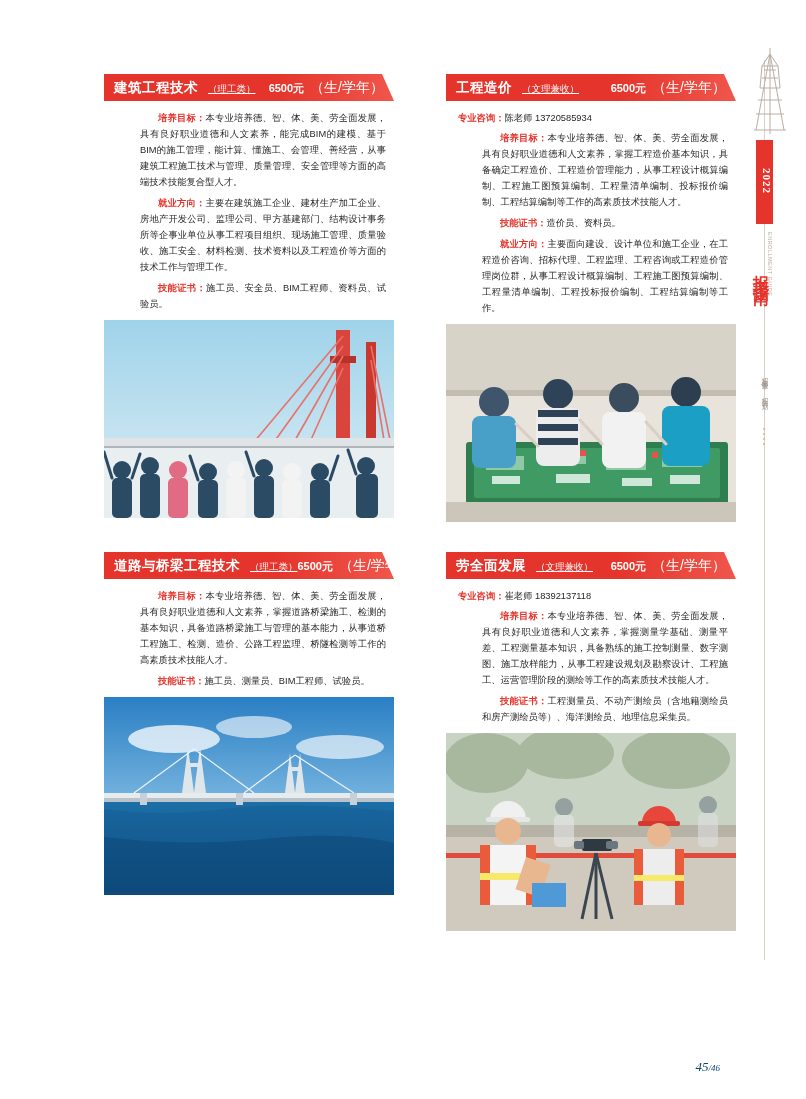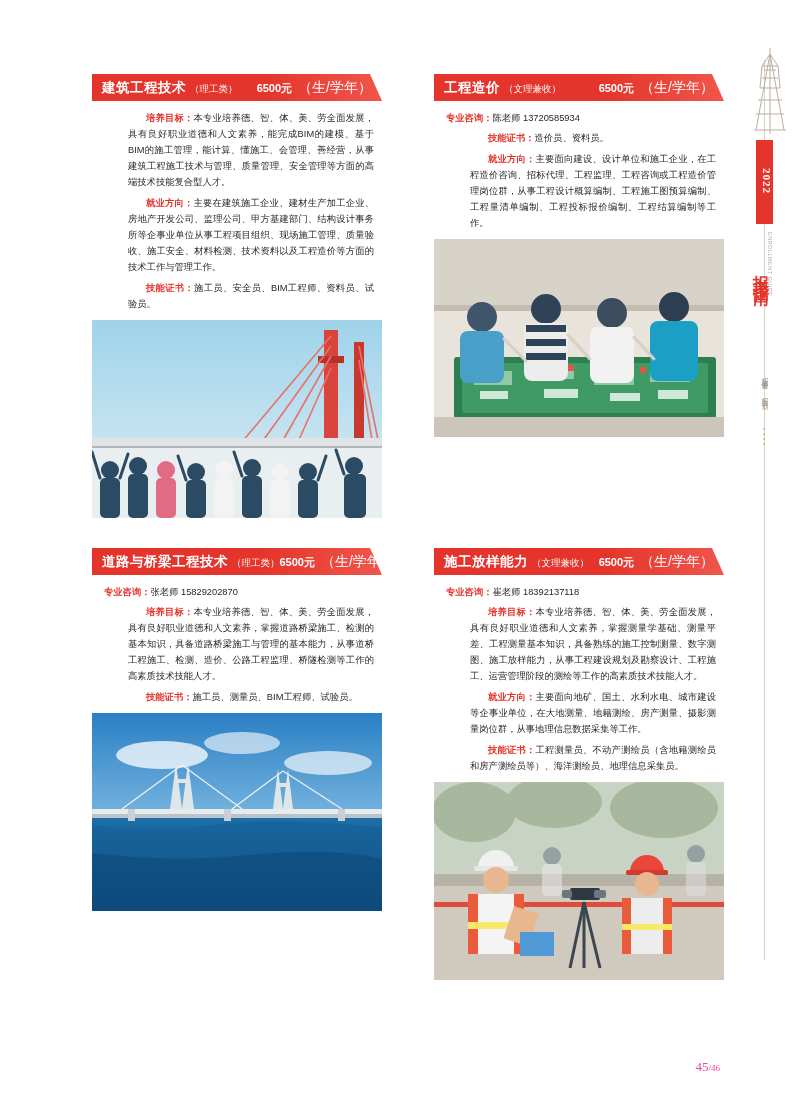--- a/index.html
+++ b/index.html
@@ -90,21 +90,21 @@
     display: block;
     width: 2px; height: 2px;
     border-radius: 50%;
     background: #d2b48c;
     margin-bottom: 3px;
   }
 
   
   .grid {
     position: absolute;
-    left: 92px; top: 74px;
+    left: 104px; top: 74px;
     width: 632px;
     display: grid;
     grid-template-columns: 290px 290px;
     grid-column-gap: 52px;
     grid-row-gap: 30px;
   }
   .prog { width: 290px; }
 
   
   .prog-head {
@@ -137,22 +137,23 @@
     color: #fff;
   }
   .prog-name {
     font-size: 13.5px;
     font-weight: bold;
     letter-spacing: .5px;
     white-space: nowrap;
   }
   .prog-cat {
     font-size: 9.5px;
-    margin-left: 4px;
+    margin-left: 10px;
     white-space: nowrap;
+    text-decoration: underline;
   }
   .prog-fee {
     margin-left: auto;
     font-size: 11px;
     font-weight: bold;
     white-space: nowrap;
   }
   .prog-unit {
     font-size: 14px;
     margin-left: 6px;
@@ -184,21 +185,22 @@
     overflow: hidden;
     background: #cfd6da;
   }
   .photo svg { display: block; }
 
   
   .pagenum {
     position: absolute;
     right: 86px; bottom: 24px;
     font-family: "Liberation Serif", serif;
-    color: #ec4899;
+    font-style: italic;
+    color: #0c4a6e;
     font-size: 13px;
   }
   .pagenum .small { font-size: 9px; }
 </style>
 </head>
 <body>
 
 <div class="page">
 
   <div class="side-rail">
@@ -329,20 +331,23 @@
           <span class="prog-cat">（文理兼收）</span>
           <span class="prog-fee">6500元</span>
           <span class="prog-unit">（生/学年）</span>
         </div>
       </div>
       <div class="prog-body">
         <div class="para contact">
           <span class="lbl">专业咨询：</span><span>陈老师 13720585934</span>
         </div>
         <div class="para indent">
+          <span class="lbl">培养目标：</span><span>本专业培养德、智、体、美、劳全面发展，具有良好职业道德和人文素养，掌握工程造价基本知识，具备确定工程造价、工程造价管理能力，从事工程设计概算编制、工程施工图预算编制、工程量清单编制、投标报价编制、工程结算编制等工作的高素质技术技能人才。</span>
+        </div>
+        <div class="para indent">
           <span class="lbl">技能证书：</span><span>造价员、资料员。</span>
         </div>
         <div class="para indent">
           <span class="lbl">就业方向：</span><span>主要面向建设、设计单位和施工企业，在工程造价咨询、招标代理、工程监理、工程咨询或工程造价管理岗位群，从事工程设计概算编制、工程施工图预算编制、工程量清单编制、工程投标报价编制、工程结算编制等工作。</span>
         </div>
       </div>
       <div class="photo">
         <svg width="290" height="198" viewBox="0 0 290 198">
           <rect width="290" height="198" fill="#e8e4dc"></rect>
           <rect y="0" width="290" height="70" fill="#d8d3c9"></rect>
@@ -397,23 +402,20 @@
       <div class="prog-head">
         <div class="head-bg"></div>
         <div class="head-inner">
           <span class="prog-name">道路与桥梁工程技术</span>
           <span class="prog-cat">（理工类）</span>
           <span class="prog-fee">6500元</span>
           <span class="prog-unit">（生/学年）</span>
         </div>
       </div>
       <div class="prog-body">
-        <div class="para contact">
-          <span class="lbl">专业咨询：</span><span>张老师 15829202870</span>
-        </div>
         <div class="para indent">
           <span class="lbl">培养目标：</span><span>本专业培养德、智、体、美、劳全面发展，具有良好职业道德和人文素养，掌握道路桥梁施工、检测的基本知识，具备道路桥梁施工与管理的基本能力，从事道桥工程施工、检测、造价、公路工程监理、桥隧检测等工作的高素质技术技能人才。</span>
         </div>
         <div class="para indent">
           <span class="lbl">技能证书：</span><span>施工员、测量员、BIM工程师、试验员。</span>
         </div>
       </div>
       <div class="photo">
         <svg width="290" height="198" viewBox="0 0 290 198">
           <defs>
@@ -459,35 +461,32 @@
           <path d="M0 112 Q60 120 120 112 T290 114 L290 198 L0 198 Z" fill="#135c92" opacity=".45"></path>
           <path d="M0 140 Q80 150 160 142 T290 146 L290 198 L0 198 Z" fill="#0c4473" opacity=".5"></path>
         </svg>
       </div>
     </div>
 
     <div class="prog">
       <div class="prog-head">
         <div class="head-bg"></div>
         <div class="head-inner">
-          <span class="prog-name">施工放样能力</span>
+          <span class="prog-name">劳全面发展</span>
           <span class="prog-cat">（文理兼收）</span>
           <span class="prog-fee">6500元</span>
           <span class="prog-unit">（生/学年）</span>
         </div>
       </div>
       <div class="prog-body">
         <div class="para contact">
           <span class="lbl">专业咨询：</span><span>崔老师 18392137118</span>
         </div>
         <div class="para indent">
           <span class="lbl">培养目标：</span><span>本专业培养德、智、体、美、劳全面发展，具有良好职业道德和人文素养，掌握测量学基础、测量平差、工程测量基本知识，具备熟练的施工控制测量、数字测图、施工放样能力，从事工程建设规划及勘察设计、工程施工、运营管理阶段的测绘等工作的高素质技术技能人才。</span>
-        </div>
-        <div class="para indent">
-          <span class="lbl">就业方向：</span><span>主要面向地矿、国土、水利水电、城市建设等企事业单位，在大地测量、地籍测绘、房产测量、摄影测量岗位群，从事地理信息数据采集等工作。</span>
         </div>
         <div class="para indent">
           <span class="lbl">技能证书：</span><span>工程测量员、不动产测绘员（含地籍测绘员和房产测绘员等）、海洋测绘员、地理信息采集员。</span>
         </div>
       </div>
       <div class="photo">
         <svg width="290" height="198" viewBox="0 0 290 198">
           <rect width="290" height="198" fill="#dfe3dc"></rect>
           <rect width="290" height="96" fill="#c9d3c4"></rect>
           <g fill="#9fb295" opacity=".8">

